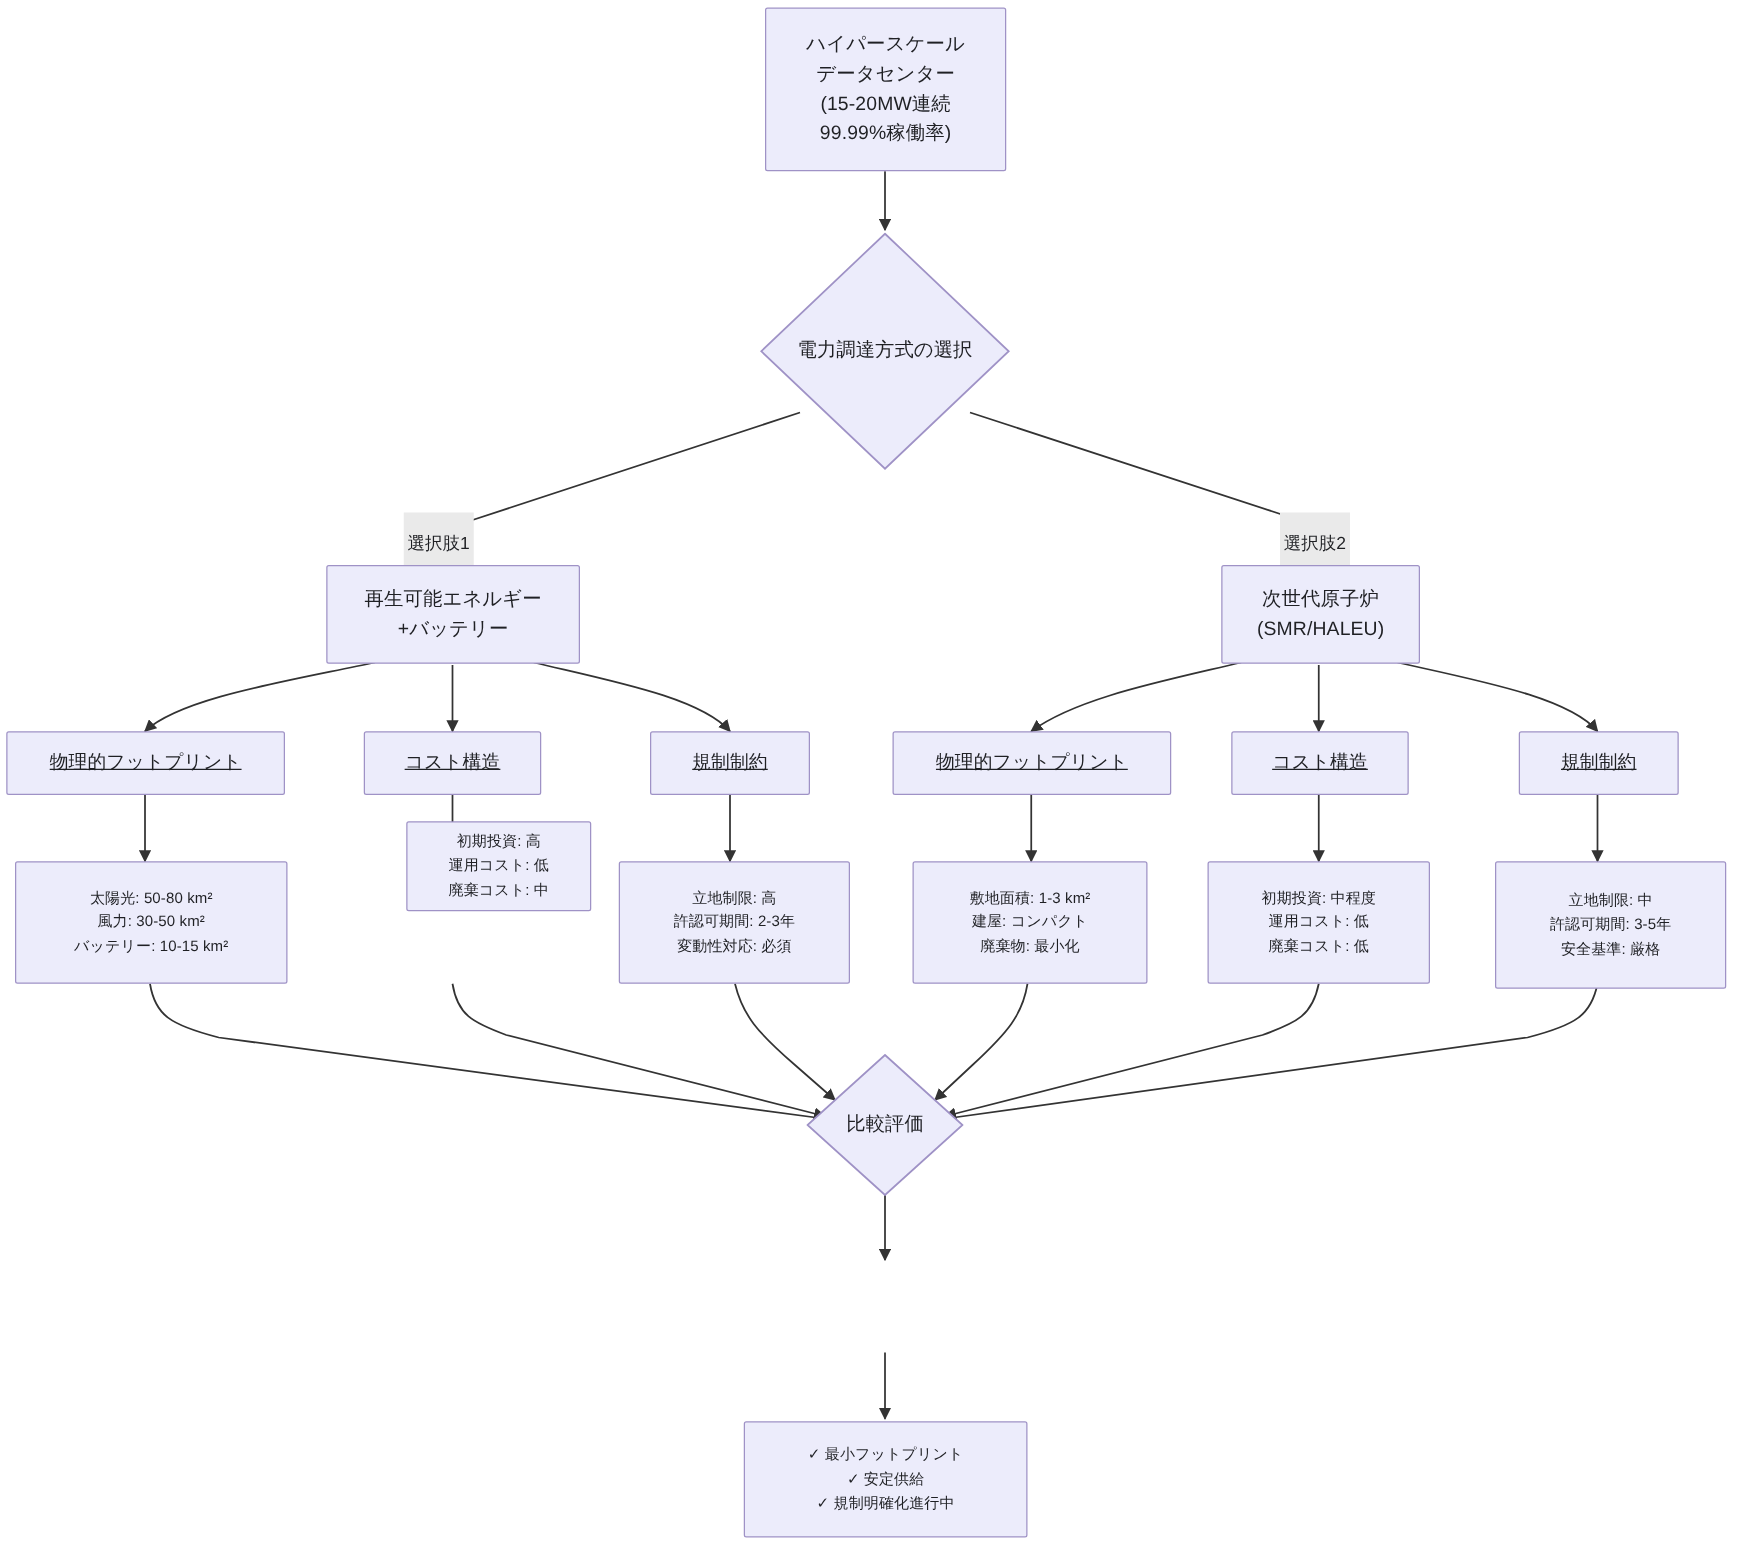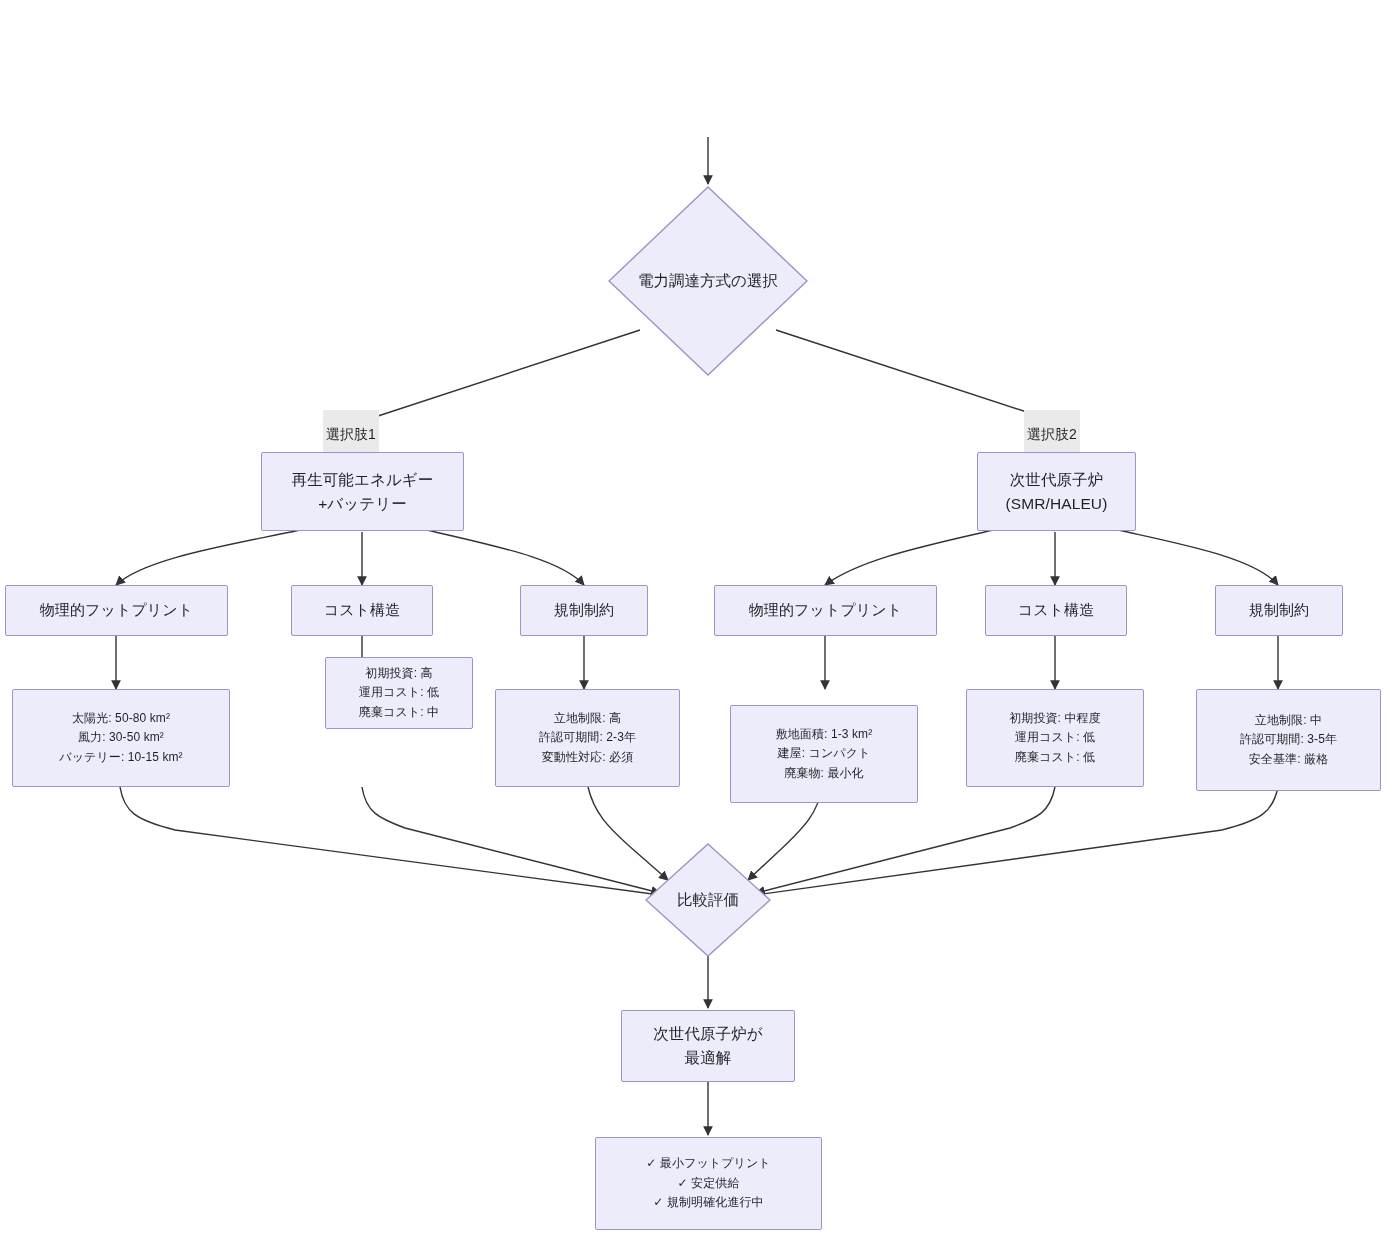--- a/index.html
+++ b/index.html
@@ -40,20 +40,21 @@
     line-height: 1.52;
     white-space: pre-line;
     letter-spacing: 0.1px;
   }
   .node.detail {
     font-size: 12px;
     line-height: 1.62;
   }
   .node.small {
     font-size: 15px;
+    text-decoration: underline;
   }
   .diamond-wrap {
     position: absolute;
     display: flex;
     align-items: center;
     justify-content: center;
   }
   .diamond-shape {
     position: absolute;
     left: 0;
@@ -120,20 +121,26 @@
       <path d="M 822 787 C 818 812 806 826 778 852 L 748 880"></path>
       <path d="M 1055 787 C 1050 812 1038 818 1010 828 L 756 893"></path>
       <path d="M 1278 787 C 1273 812 1261 820 1222 830 L 756 895"></path>
 
       <path d="M 708 956 L 708 1008"></path>
 
       <path d="M 708 1082 L 708 1135"></path>
     </g>
   </svg>
 
+  <div class="node" style="left:612px; top:6px; width:193px; height:131px;">
+    <span>ハイパースケール
+データセンター
+(15-20MW連続
+99.99%稼働率)</span>
+  </div>
 
   <div class="diamond-wrap" style="left:608px; top:186px; width:200px; height:190px;">
     <svg class="diamond-shape" viewBox="0 0 200 190" preserveAspectRatio="none">
       <polygon points="100,1 199,95 100,189 1,95" fill="#ececfb" stroke="#9f92c6" stroke-width="1.4"></polygon>
     </svg>
     <span class="diamond-label">電力調達方式の選択</span>
   </div>
 
   <div class="edge-label" style="left:323px; top:410px;">選択肢1</div>
   <div class="edge-label" style="left:1024px; top:410px;">選択肢2</div>
@@ -176,21 +183,21 @@
     <span>初期投資: 高
 運用コスト: 低
 廃棄コスト: 中</span>
   </div>
   <div class="node detail" style="left:495px; top:689px; width:185px; height:98px;">
     <span>立地制限: 高
 許認可期間: 2-3年
 変動性対応: 必須</span>
   </div>
 
-  <div class="node detail" style="left:730px; top:689px; width:188px; height:98px;margin-top:16px;">
+  <div class="node detail" style="left:730px; top:689px; width:188px; height:98px;">
     <span>敷地面積: 1-3 km²
 建屋: コンパクト
 廃棄物: 最小化</span>
   </div>
   <div class="node detail" style="left:966px; top:689px; width:178px; height:98px;">
     <span>初期投資: 中程度
 運用コスト: 低
 廃棄コスト: 低</span>
   </div>
   <div class="node detail" style="left:1196px; top:689px; width:185px; height:102px;">
@@ -199,24 +206,20 @@
 安全基準: 厳格</span>
   </div>
 
   <div class="diamond-wrap" style="left:645px; top:843px; width:126px; height:114px;">
     <svg class="diamond-shape" viewBox="0 0 126 114" preserveAspectRatio="none">
       <polygon points="63,1 125,57 63,113 1,57" fill="#ececfb" stroke="#9f92c6" stroke-width="1.4"></polygon>
     </svg>
     <span class="diamond-label">比較評価</span>
   </div>
 
-  <div class="node" style="left:621px; top:1010px; width:174px; height:72px;">
-    <span>次世代原子炉が
-最適解</span>
-  </div>
 
   <div class="node detail" style="left:595px; top:1137px; width:227px; height:93px;">
     <span>✓ 最小フットプリント
 ✓ 安定供給
 ✓ 規制明確化進行中</span>
   </div>
 
 </div>
 
 </body></html>

